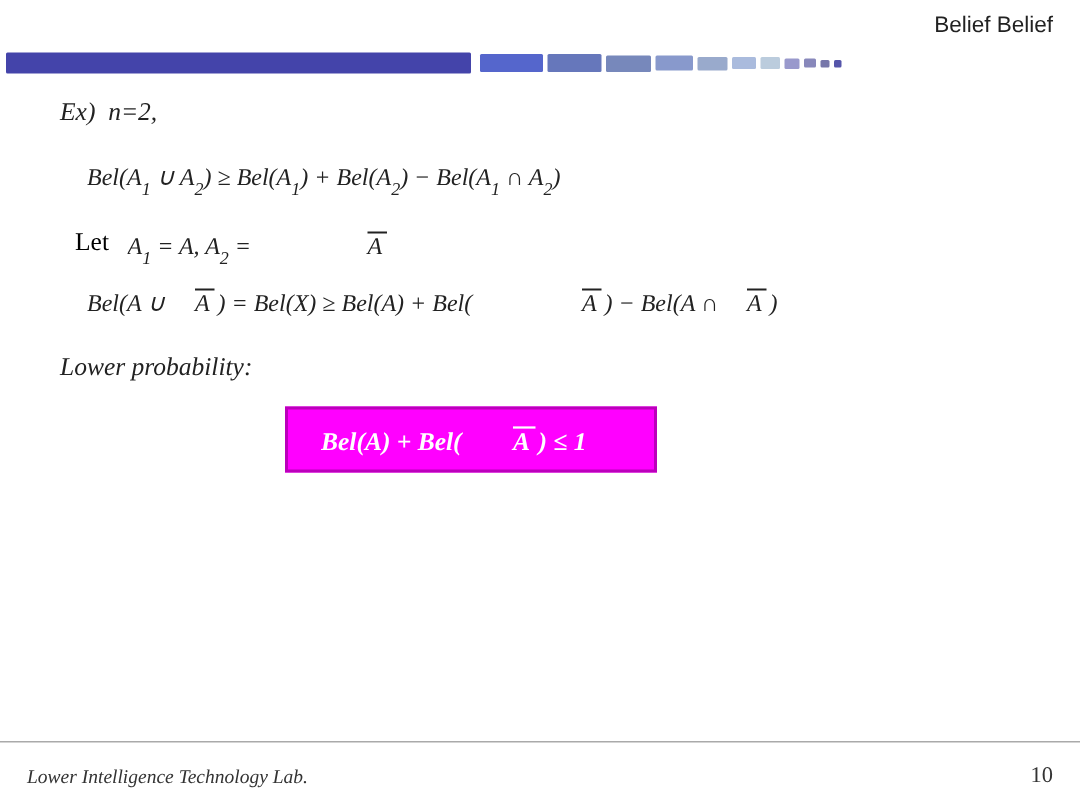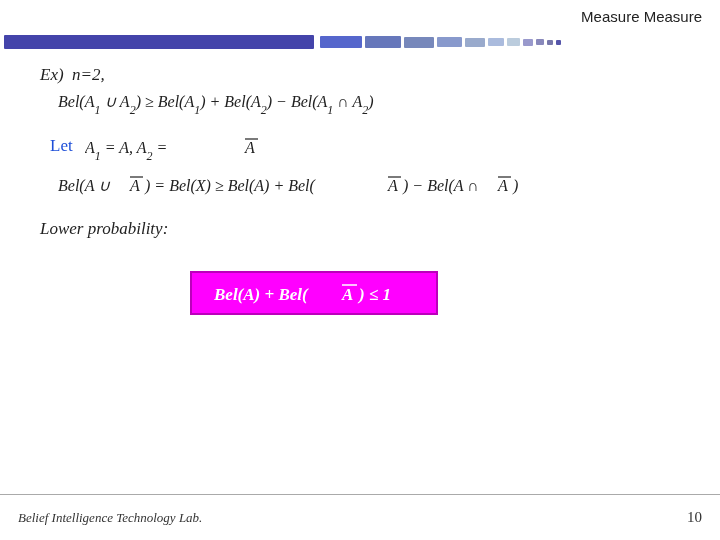--- a/index.html
+++ b/index.html
@@ -59,41 +59,41 @@
       position: absolute;
       top: 65px;
       left: 40px;
       right: 30px;
     }
 
     .ex-line {
       font-size: 17px;
       color: #222;
       font-style: italic;
-      margin-bottom: 0;
+      margin-bottom: 16px;
     }
 
     .let-line {
       font-size: 17px;
-      color: #1d4ed8;
+      color: #000000;
       margin-bottom: 6px;
       margin-left: 10px;
     }
 
     .formula-block {
       margin-left: 18px;
       margin-bottom: 16px;
     }
 
     .lower-prob-label {
       font-size: 17px;
       font-style: italic;
       color: #222;
       margin-top: 16px;
-      margin-bottom: 24px;
+      margin-bottom: 8px;
     }
 
     
     .footer {
       position: absolute;
       bottom: 0;
       left: 0;
       right: 0;
       height: 46px;
       border-top: 1px solid #aaa;
@@ -134,21 +134,21 @@
       margin-top: 8px;
     }
 
     .highlight-box svg {
       vertical-align: middle;
     }
   </style>
 </head>
 <body>
 
-<div class="title-area">Measure Measure</div>
+<div class="title-area">Belief Belief</div>
 
 <div class="progress-bar-strip">
   <div class="bar-filled"></div>
   <div class="bar-segments">
     <div class="bar-seg bar-seg-blue" style="width:42px;"></div>
     <div class="bar-seg bar-seg-blue" style="width:36px;background:#6677bb;"></div>
     <div class="bar-seg" style="width:30px;background:#7788bb;height:11px;"></div>
     <div class="bar-seg" style="width:25px;background:#8899cc;height:10px;"></div>
     <div class="bar-seg" style="width:20px;background:#99aacc;height:9px;"></div>
     <div class="bar-seg" style="width:16px;background:#aabbdd;height:8px;"></div>
@@ -227,15 +227,15 @@
 
       <text x="128" y="22" font-family="Times New Roman, serif" font-size="17" font-style="italic" font-weight="bold" fill="#ffffff">A</text>
       <line x1="128" y1="7" x2="143" y2="7" stroke="#ffffff" stroke-width="1.5"></line>
       <text x="145" y="22" font-family="Times New Roman, serif" font-size="17" font-style="italic" font-weight="bold" fill="#ffffff">) ≤ 1</text>
     </svg>
   </div>
 
 </div>
 
 <div class="footer">
-  <span class="footer-lab">Belief Intelligence Technology Lab.</span>
+  <span class="footer-lab">Lower Intelligence Technology Lab.</span>
   <span class="footer-page">10</span>
 </div>
 
 </body></html>

